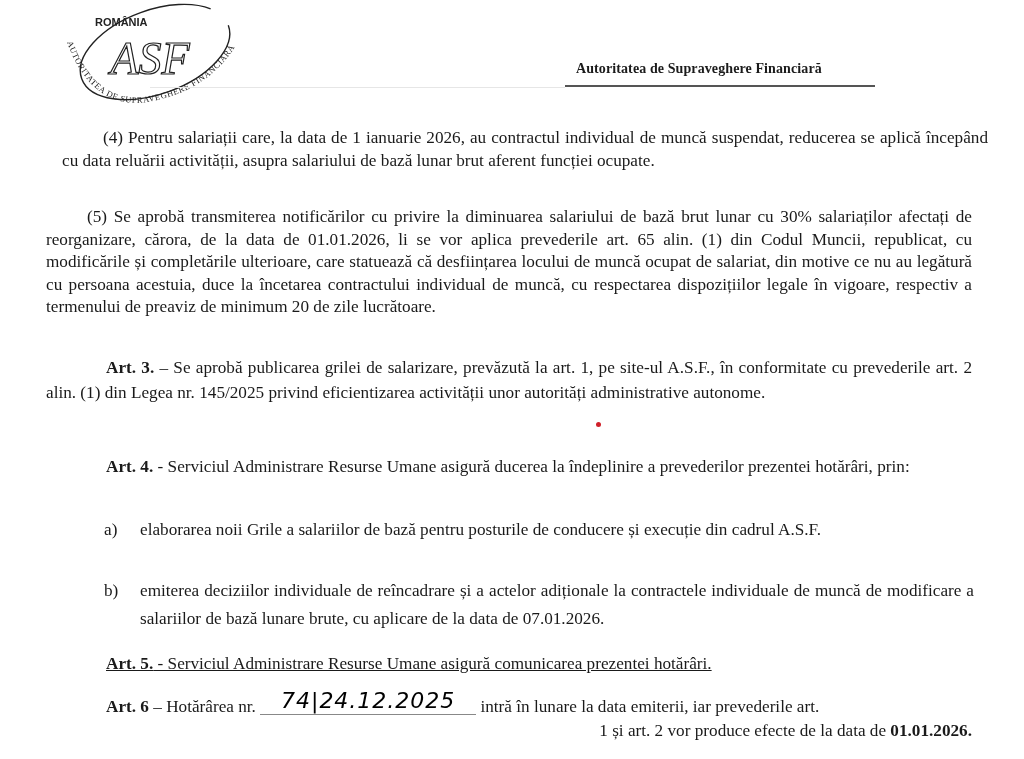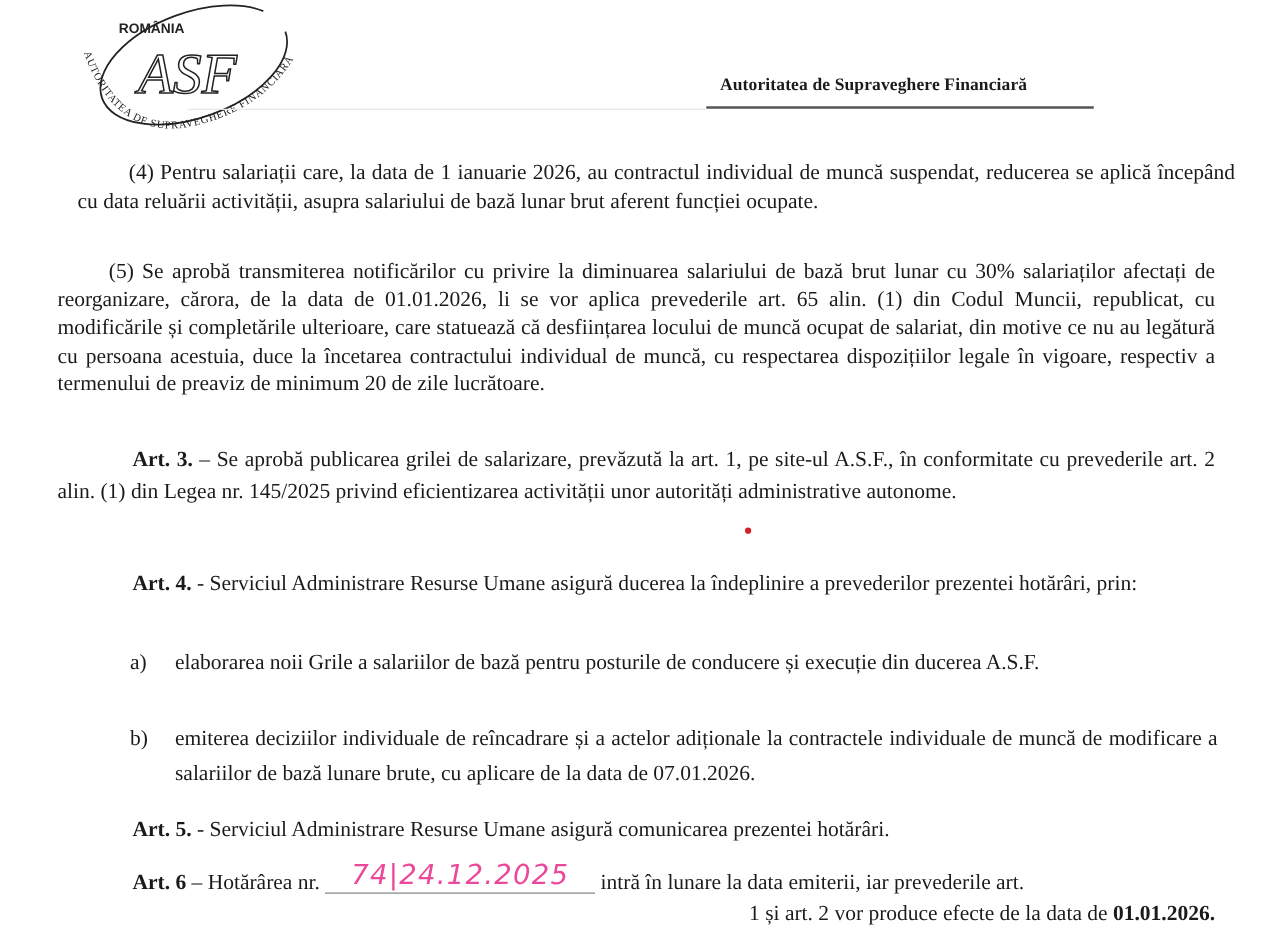--- a/index.html
+++ b/index.html
@@ -23,21 +23,21 @@
     position:absolute; left:46px; width:926px;
     font-size:17.2px; line-height:22.5px; text-align:justify;
   }
   .p .indent { display:inline-block; width:41px; }
   .p .indent2 { display:inline-block; width:60px; }
   b { font-weight:bold;margin-top:20px; }
   .list-item { position:absolute; left:104px; width:868px; font-size:17.2px; line-height:28px; }
   .list-item .lbl { position:absolute; left:0; top:0; width:34px; }
   .list-item .txt { position:absolute; left:36px; top:0; width:834px; text-align:justify; }
   .handwritten {
-    font-family:"DejaVu Sans", sans-serif; color:#ec4899; font-size:22px;
+    font-family:"DejaVu Sans", sans-serif; color:#000000; font-size:22px;
     letter-spacing:1px; font-style:italic; position:relative; top:-4px;
   }
   .blank {
     display:inline-block; width:216px; border-bottom:1.5px solid #888; text-align:center;
     height:20px; vertical-align:baseline; position:relative;
   }
   .red-dot { position:absolute; left:596px; top:422px; width:5px; height:5px; border-radius:50%; background:#d0202a; }
 </style>
 </head>
 <body>
@@ -69,28 +69,28 @@
 </div>
 
 <div class="red-dot"></div>
 
 <div class="p" style="top:453px; line-height:28px;">
   <span class="indent2"></span><b>Art. 4.</b><span> - Serviciul Administrare Resurse Umane asigură ducerea la îndeplinire a prevederilor prezentei hotărâri, prin:</span>
 </div>
 
 <div class="list-item" style="top:516px;">
   <span class="lbl">a)</span>
-  <span class="txt">elaborarea noii Grile a salariilor de bază pentru posturile de conducere și execuție din ducerea A.S.F.</span>
+  <span class="txt">elaborarea noii Grile a salariilor de bază pentru posturile de conducere și execuție din cadrul A.S.F.</span>
 </div>
 <div class="list-item" style="top:577px;">
   <span class="lbl">b)</span>
   <span class="txt">emiterea deciziilor individuale de reîncadrare și a actelor adiționale la contractele individuale de muncă de modificare a salariilor de bază lunare brute, cu aplicare de la data de 07.01.2026.</span>
 </div>
 
-<div class="p" style="top:653px;">
+<div class="p" style="top:653px;text-decoration:underline;">
   <span class="indent2"></span><b>Art. 5.</b><span> - Serviciul Administrare Resurse Umane asigură comunicarea prezentei hotărâri.</span>
 </div>
 
 <div class="p" style="top:694px; text-align:left;">
   <span class="indent2"></span><b>Art. 6</b><span> – Hotărârea nr. </span><span class="blank"><span class="handwritten">74|24.12.2025</span></span><span> intră în lunare la data emiterii, iar prevederile art.</span>
 </div>
 <div class="p" style="top:720px; text-align:right;">
   <span>1 și art. 2 vor produce efecte de la data de </span><b>01.01.2026.</b>
 </div>
 

